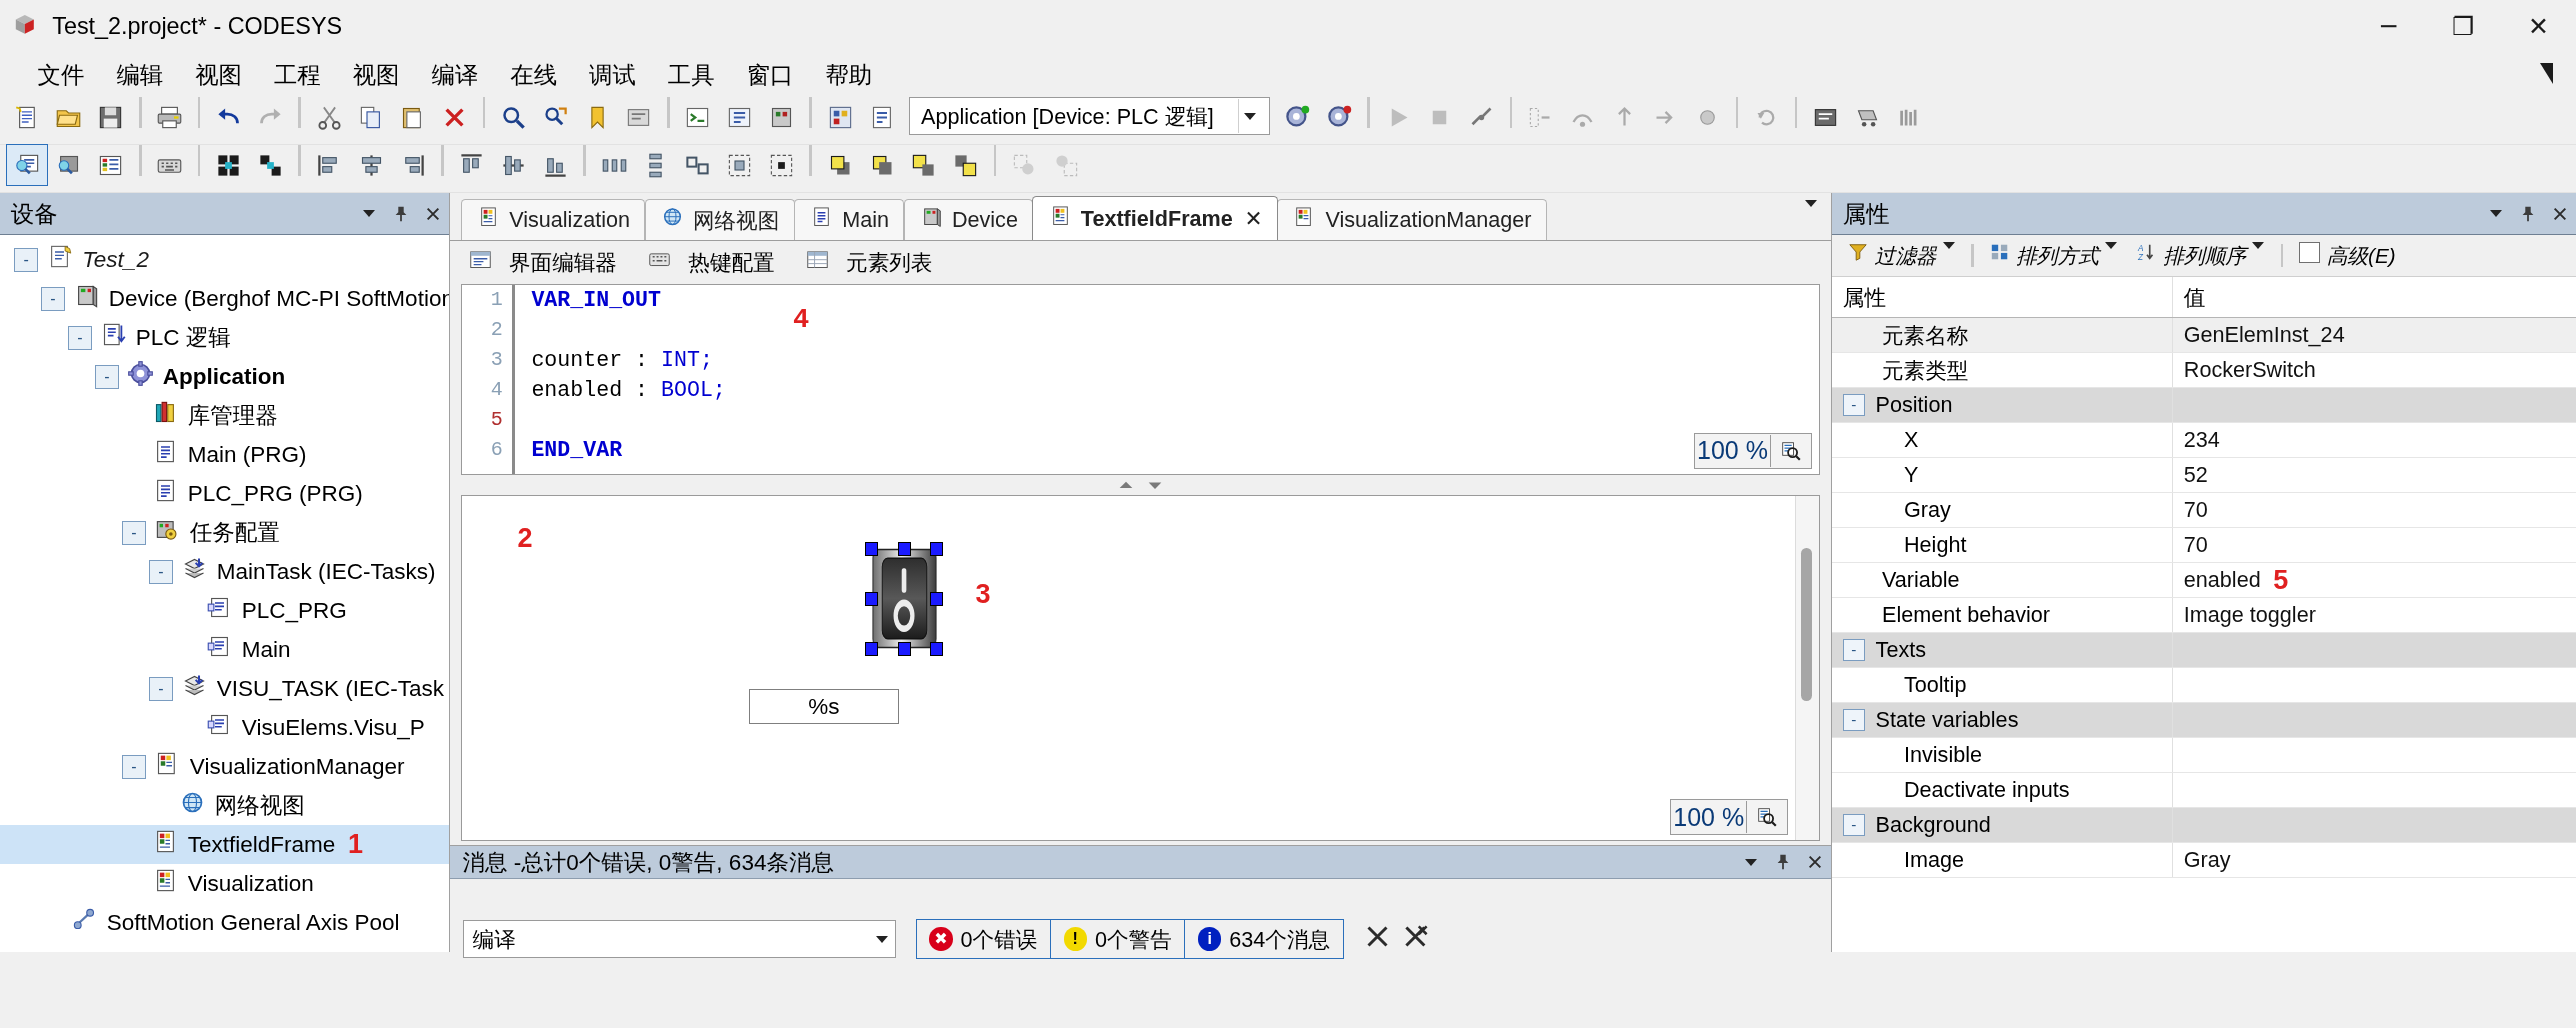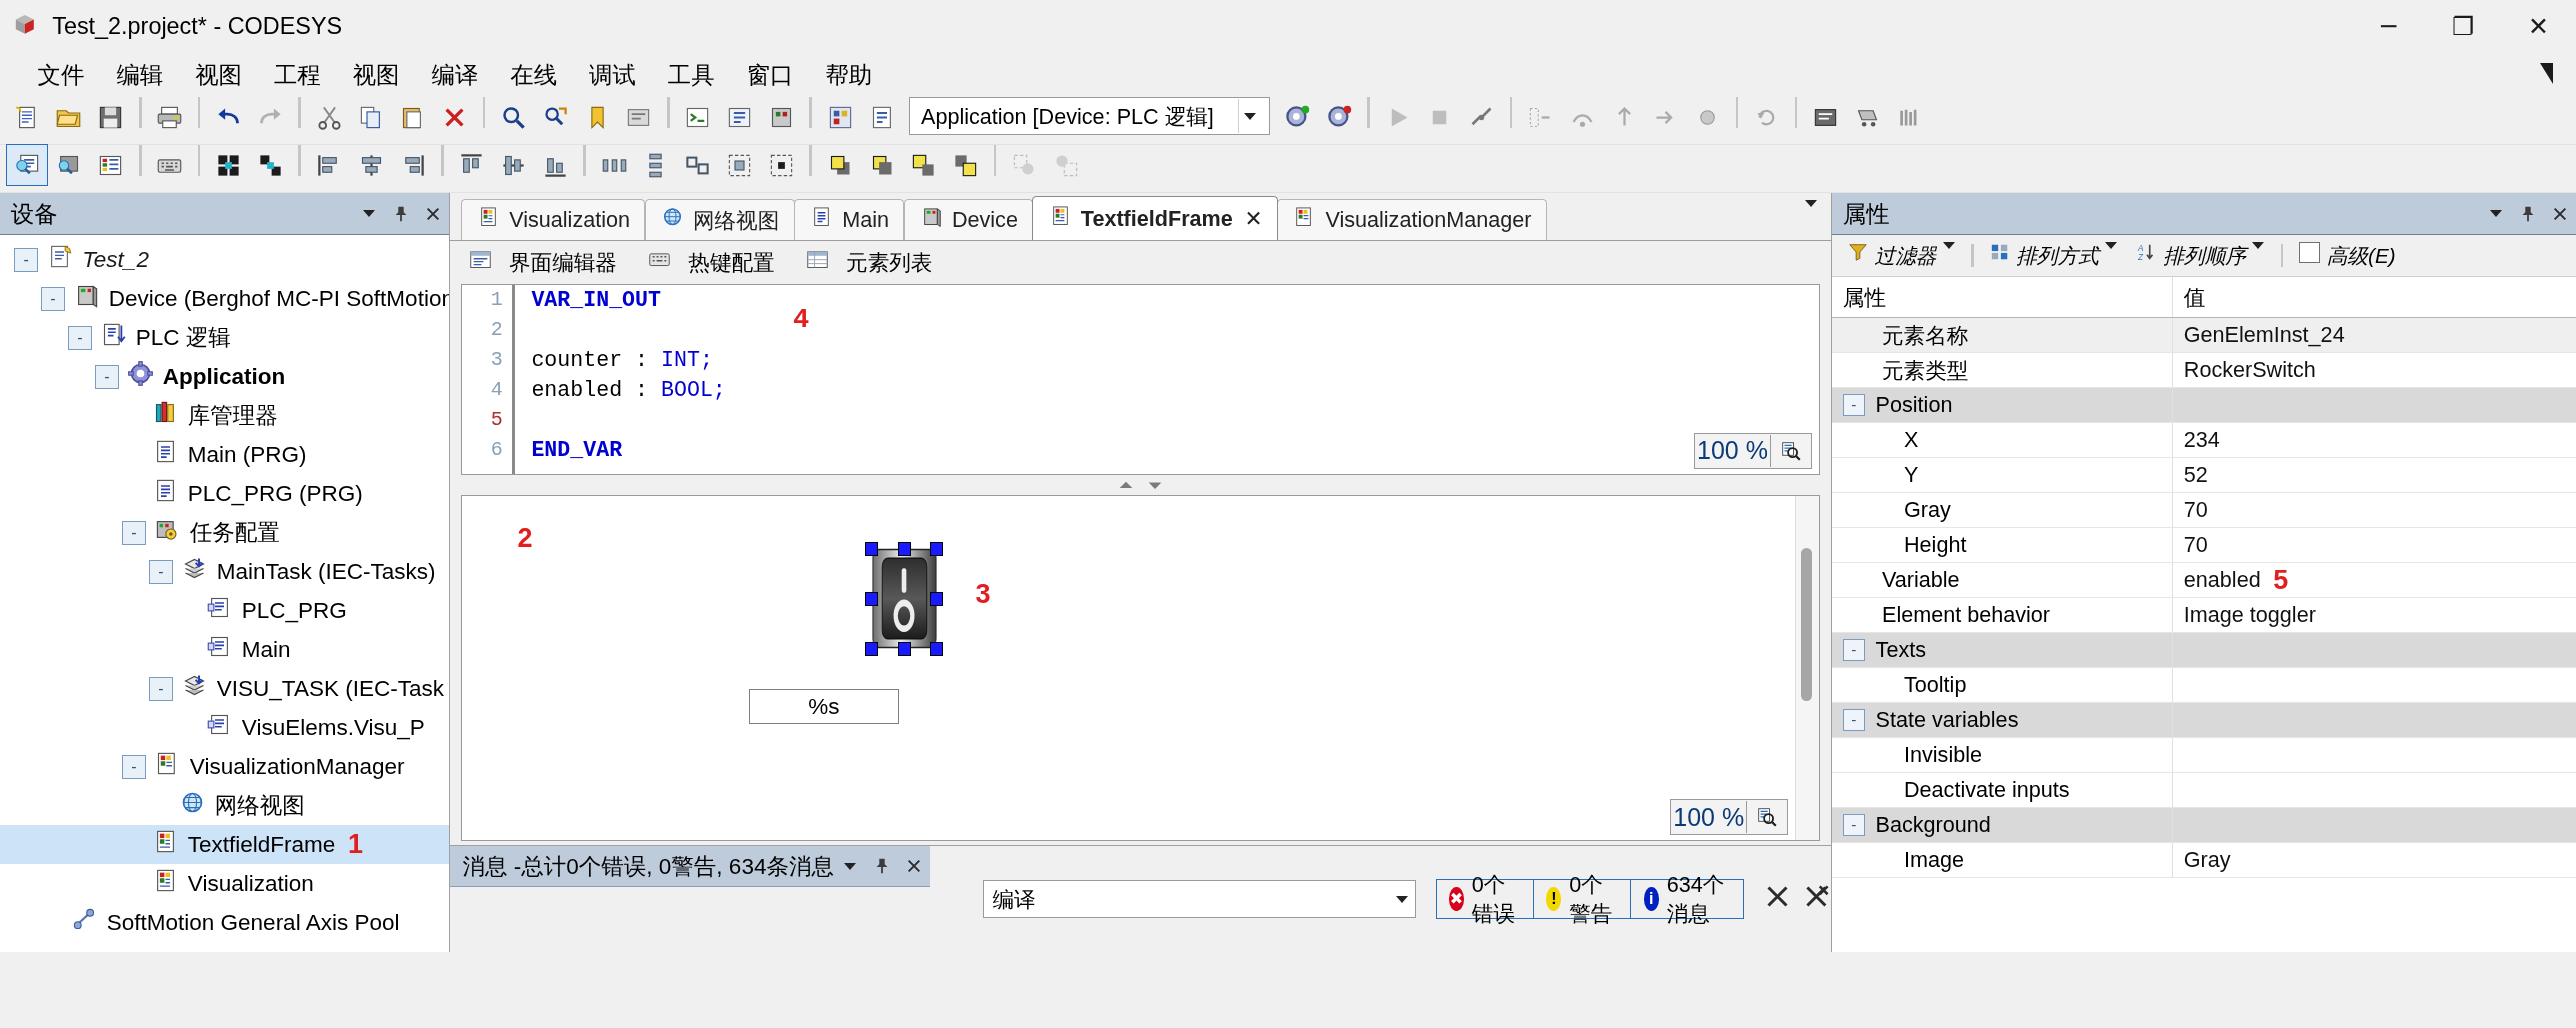--- a/index.html
+++ b/index.html
@@ -93,21 +93,21 @@
   .splitter{height:20px;display:flex;align-items:center;justify-content:center;gap:9px;background:#f0f0f0;}
 
   .canvaswrap{flex:1;margin:0 10.8px 3.6px 10.8px;border:0.9px solid #9a9a9a;background:#fff;position:relative;overflow:hidden;}
   .vscroll{position:absolute;right:0;top:0;width:23.4px;bottom:0;background:#f5f5f5;border-left:0.9px solid #dcdcdc;}
   .vthumb{position:absolute;left:5.4px;top:52px;width:10.8px;height:153px;background:#a6a6a6;border-radius:5.4px;}
   .textfield{position:absolute;border:0.9px solid #7f7f7f;background:#fff;display:flex;align-items:center;
              justify-content:center;font-size:22.5px;color:#000;}
   .rocker{position:absolute;}
   .handle{position:absolute;width:11.7px;height:11.7px;background:#1a1aff;border:0.9px solid #000;}
 
-  .msgpanel{height:106px;margin:0;background:#f0f0f0;display:flex;flex-direction:row;
+  .msgpanel{height:106px;margin:0;background:#f0f0f0;display:flex;flex-direction:column;
             border-top:1.8px solid #a0a0a0;gap:40px;}
   .msg-head{height:40px;background:#bdcbdb;display:flex;align-items:center;padding-left:12.6px;font-size:22.5px;
             border-bottom:0.9px solid #8d9daf;}
   .msg-body{flex:1;display:flex;align-items:center;padding-left:12.6px;gap:0;background:#f0f0f0;}
   .msg-combo{flex:0 0 auto;width:422px;height:36px;border:0.9px solid #9a9a9a;background:#fff;display:flex;
              align-items:center;padding-left:9px;font-size:21.6px;}
   .msg-combo .carr{margin-left:auto;width:25px;height:34px;display:flex;align-items:center;justify-content:center;}
   .cnt-group{display:flex;align-items:center;border:1.8px solid #2a6fbb;height:38px;margin-left:20px;}
   .cnt{display:flex;align-items:center;gap:8px;padding:0 12.6px;font-size:21.6px;height:100%;
        border-right:1.8px solid #2a6fbb;background:#f0f0f0;}

